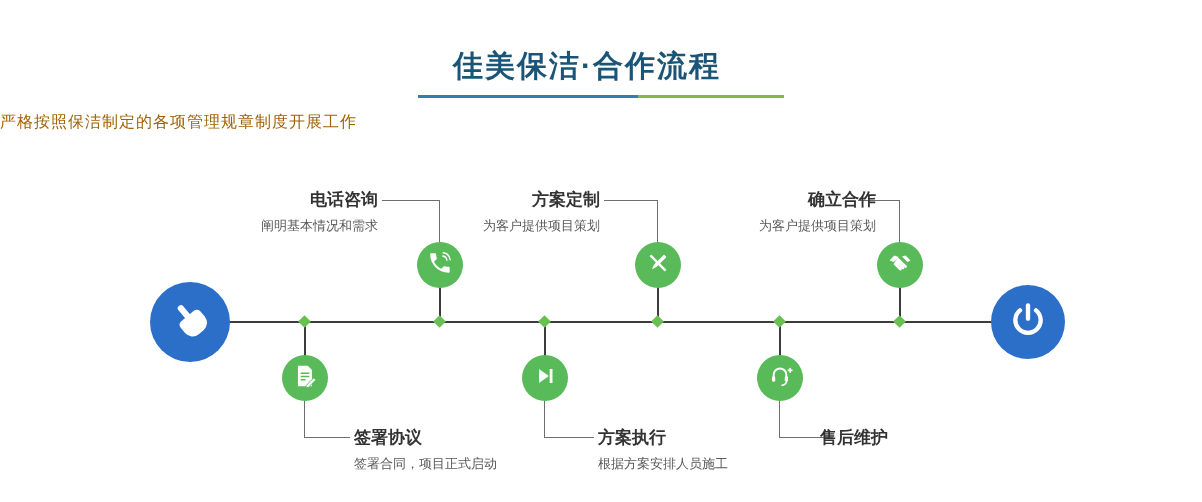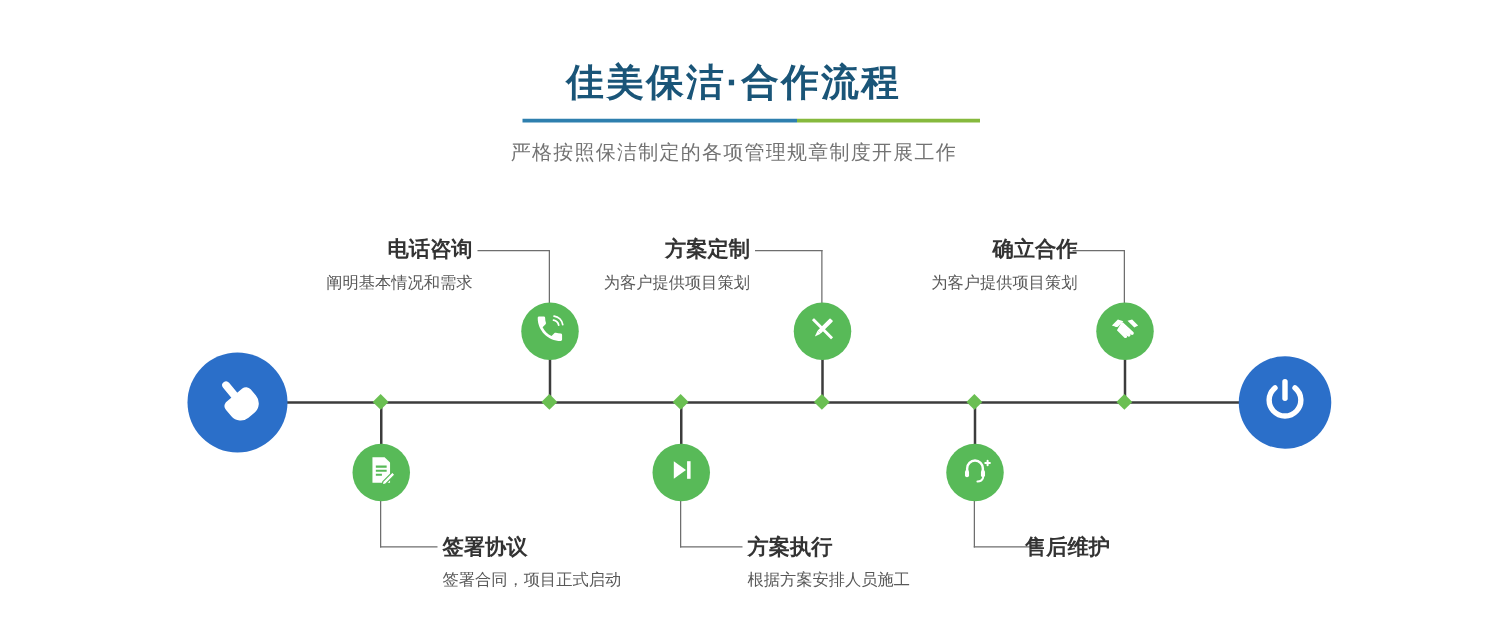--- a/index.html
+++ b/index.html
@@ -4,22 +4,22 @@
 <style>
   html,body{margin:0;padding:0;background:#ffffff;}
   .canvas{position:relative;width:1174px;height:502px;background:#fff;overflow:hidden;
           font-family:"Liberation Sans","DejaVu Sans",sans-serif;}
 
   
   .title{position:absolute;left:0;top:46px;width:100%;text-align:center;margin:0;
          font-size:30px;font-weight:bold;color:#1a5578;letter-spacing:2px;}
   .title-underline{position:absolute;left:418px;top:95px;width:366px;height:3px;
          background:linear-gradient(to right,#2e7fae 0 60%,#86b93d 60% 100%);}
-  .subtitle{position:absolute;left:0;top:112px;width:100%;text-align:center;margin:0;
-         font-size:16px;color:#737373;letter-spacing:1px;}
+  .subtitle{position:absolute;left:0;top:112px;width:100%;text-align:left;margin:0;
+         font-size:16px;color:#a16207;letter-spacing:1px;}
 
   
   .main-line{position:absolute;left:190px;top:321px;width:840px;height:2px;background:#3c3c3c;}
   .stub{position:absolute;width:2px;background:#3c3c3c;}
   .lconn{position:absolute;background:#6e6e6e;}
   .diamond{position:absolute;width:9px;height:9px;background:#6abf52;transform:rotate(45deg);}
 
   .big-circle{position:absolute;border-radius:50%;background:#2b6fc9;
          display:flex;align-items:center;justify-content:center;}
   .big-left{left:150px;top:282px;width:80px;height:80px;}
@@ -159,21 +159,21 @@
   </div>
 
   <div class="step-label align-r" style="left:400px;top:190px;width:200px;">
     <div class="t">方案定制</div>
     <div class="d">为客户提供项目策划</div>
   </div>
   <div class="step-label align-r" style="left:178px;top:190px;width:200px;">
     <div class="t">电话咨询</div>
     <div class="d">阐明基本情况和需求</div>
   </div>
-  <div class="step-label align-r" style="left:652px;top:190px;width:210px;">
+  <div class="step-label align-r" style="left:666px;top:190px;width:210px;">
     <div class="t">确立合作</div>
     <div class="d">为客户提供项目策划</div>
   </div>
 
   <div class="step-label align-l" style="left:598px;top:428px;width:240px;">
     <div class="t">方案执行</div>
     <div class="d">根据方案安排人员施工</div>
   </div>
   <div class="step-label align-l" style="left:354px;top:428px;width:240px;">
     <div class="t">签署协议</div>

